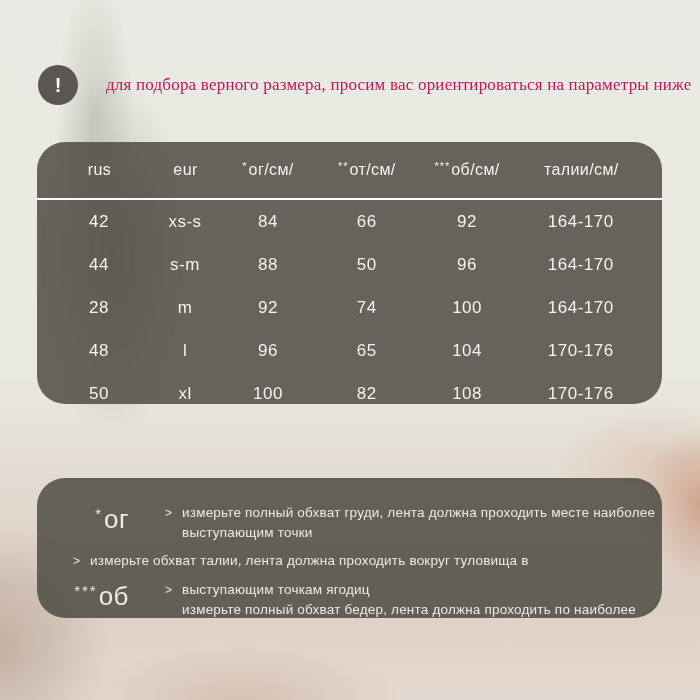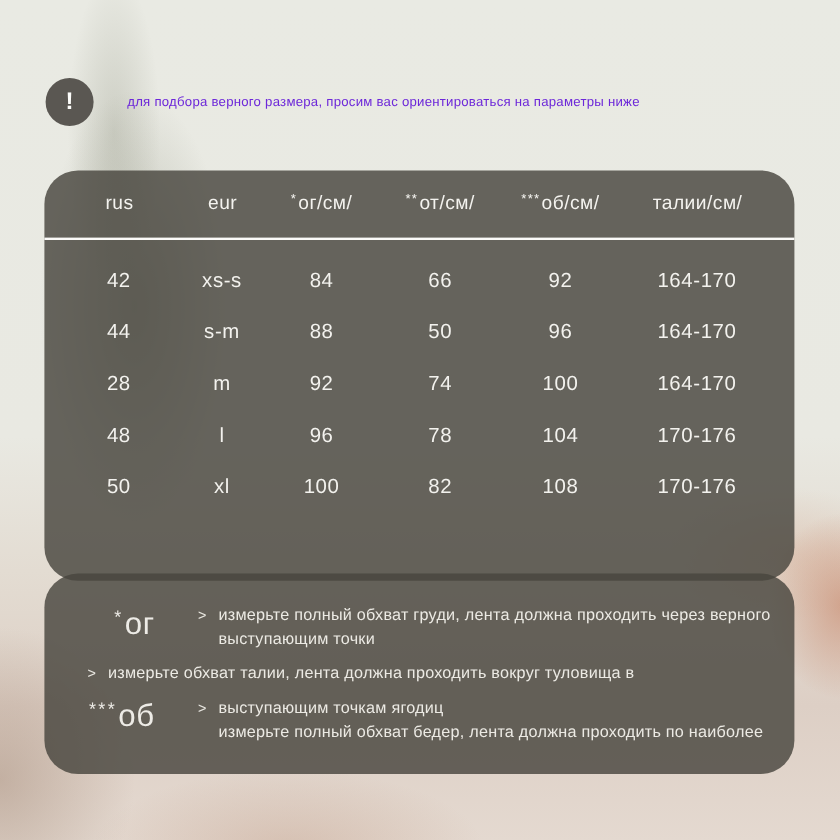--- a/index.html
+++ b/index.html
@@ -19,44 +19,44 @@
   }
 
   
   .notice { position:absolute; top:65px; left:38px; display:flex; align-items:center; }
   .alert-circle {
     width:40px; height:40px; border-radius:50%;
     background:#5a5752; color:#fdfdfb;
     display:flex; align-items:center; justify-content:center;
     font-size:20px; font-weight:bold; flex-shrink:0;
   }
-  .notice-text { margin-left:28px; font-size:11px; color:#6d28d9; letter-spacing:0.2px; }
+  .notice-text { margin-left:28px; font-size:17px; color:#be185d; letter-spacing:0.2px;font-family:Liberation Serif, serif; }
 
   
   .panel { position:absolute; left:37px; width:625px; background:rgba(72,69,62,0.82); border-radius:28px; }
 
   
-  .table-panel { top:142px; height:342px; }
+  .table-panel { top:142px; height:262px; }
   .trow {
     display:grid;
     grid-template-columns:16.1% 12.7% 15.1% 18% 15.6% 22.5%;
     align-items:center;
     padding:0 14px;
   }
   .thead { height:56px; }
   .thead .cell { font-size:16px; color:#f4f3ef; letter-spacing:0.4px; }
   .cell { text-align:center; white-space:nowrap; }
   .cell .stars { font-size:11px; position:relative; top:-5px; margin-right:1px; letter-spacing:1px; }
   .divider { height:2px; background:#fbfaf8; }
-  .tbody { padding-top:12px; }
+  .tbody { padding-top:0; }
   .tbody .trow { height:43px; }
   .tbody .cell { font-size:17px; color:#f3f2ee; letter-spacing:0.5px; }
 
   
-  .legend-panel { top:478px; height:167px; padding-top:25px; }
+  .legend-panel { top:478px; height:140px; padding-top:25px; }
   .litem { display:flex; align-items:flex-start; margin-bottom:9px; }
   .lterm {
     width:92px; text-align:right; flex-shrink:0;
     color:#edebe6; font-size:26px; line-height:32px; letter-spacing:0.5px;
   }
   .lterm .stars { font-size:15px; position:relative; top:-9px; margin-right:1px; letter-spacing:2px; }
   .larrow { margin-left:36px; font-size:12px; line-height:20px; color:#e9e7e1; flex-shrink:0; }
   .ldesc { margin-left:10px; font-size:13.5px; line-height:19.5px; color:#eceae4; letter-spacing:0.2px; }
 </style>
 </head>
@@ -101,41 +101,41 @@
       <div class="cell">m</div>
       <div class="cell">92</div>
       <div class="cell">74</div>
       <div class="cell">100</div>
       <div class="cell">164-170</div>
     </div>
     <div class="trow">
       <div class="cell">48</div>
       <div class="cell">l</div>
       <div class="cell">96</div>
-      <div class="cell">78</div>
+      <div class="cell">65</div>
       <div class="cell">104</div>
       <div class="cell">170-176</div>
     </div>
     <div class="trow">
       <div class="cell">50</div>
       <div class="cell">xl</div>
       <div class="cell">100</div>
       <div class="cell">82</div>
       <div class="cell">108</div>
       <div class="cell">170-176</div>
     </div>
   </div>
 </section>
 
 <section class="panel legend-panel">
   <div class="litem">
     <div class="lterm"><span class="stars">*</span><span>ог</span></div>
     <div class="larrow">&gt;</div>
     <div class="ldesc">
-      <div>измерьте полный обхват груди, лента должна проходить через верного</div>
+      <div>измерьте полный обхват груди, лента должна проходить месте наиболее</div>
       <div>выступающим точки</div>
     </div>
   </div>
   <div class="litem">
     <div class="larrow">&gt;</div>
     <div class="ldesc">
       <div>измерьте обхват талии, лента должна проходить вокруг туловища в</div>
     </div>
   </div>
   <div class="litem">

